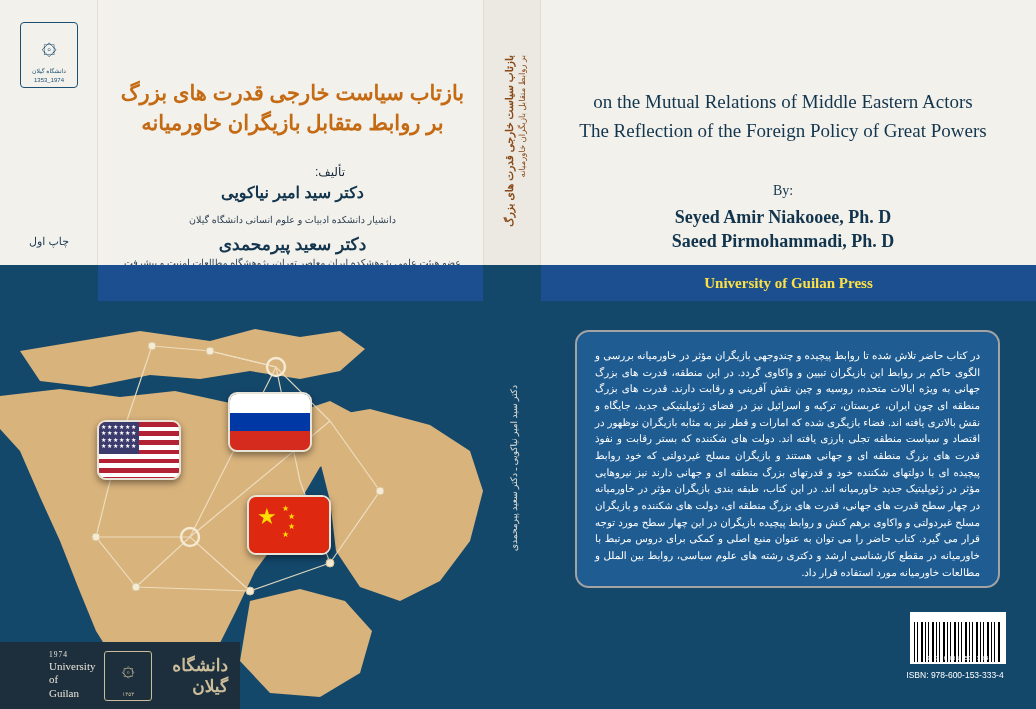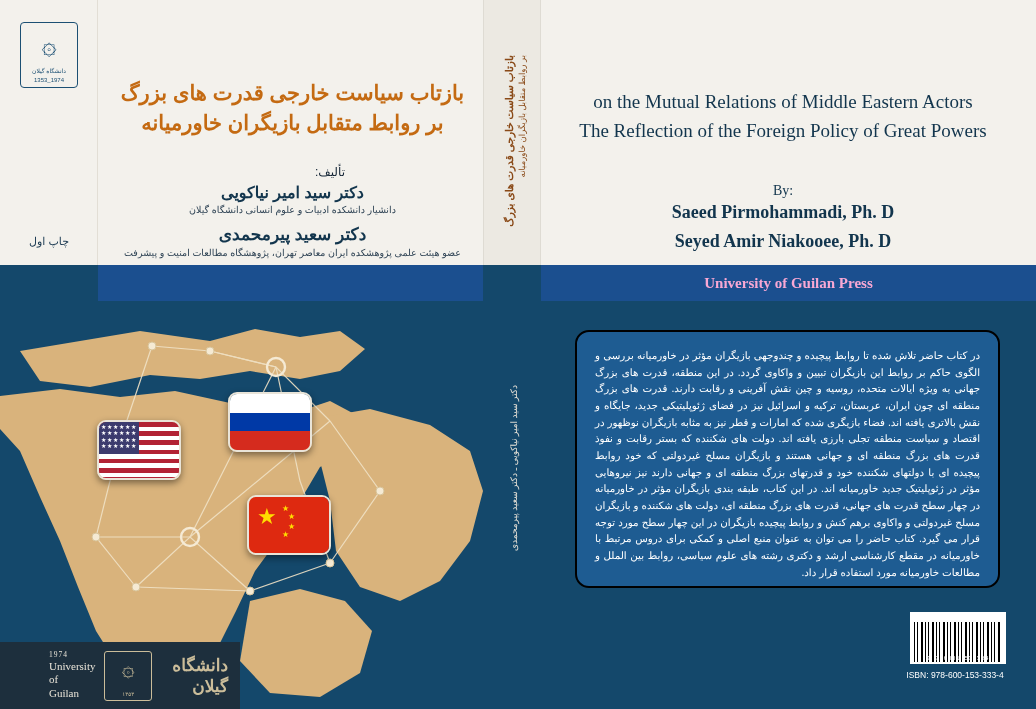--- a/index.html
+++ b/index.html
@@ -105,21 +105,21 @@
     line-height: 1.45; letter-spacing: .2px;
   }
   .fa-byline {
     margin-top: 26px;
     font-size: 12px; color: #123; direction: rtl;
     text-align: right; padding-right: 130px;
   }
   .fa-author-1 {
     margin-top: 4px; font-size: 16px; font-weight: bold; color: #12354d;
   }
-  .fa-affil-1 { font-size: 9.5px; color: #2a3f51; margin-top: 2px; }
+  .fa-affil-1 { font-size: 9.5px; color: #2a3f51; margin-top: 12px; }
   .fa-author-2 {
     margin-top: 9px; font-size: 17px; font-weight: bold; color: #12354d;
   }
   .fa-affil-2 { font-size: 9.5px; color: #2a3f51; margin-top: 2px; }
 
   
   .en-block {
     position: absolute; left: 548px; top: 88px;
     width: 470px; text-align: center;
   }
@@ -146,21 +146,21 @@
     background: #1b4f8f;
   }
   .pub-bar .seg-left {
     position: absolute; left: 0; top: 0; width: 385px; height: 36px;
     display: flex; align-items: center; justify-content: center;
     color: #ffffff; font-size: 13px; direction: rtl;
   }
   .pub-bar .seg-right {
     position: absolute; left: 443px; top: 0; width: 495px; height: 36px;
     display: flex; align-items: center; justify-content: center;
-    color: #f9a8d4; font-size: 15px; font-weight: bold;
+    color: #fde047; font-size: 15px; font-weight: bold;
     font-family: "Liberation Serif", serif;
   }
   .pub-bar .seg-mid {
     position: absolute; left: 385px; top: 0; width: 58px; height: 36px;
     background: #14486b;
   }
 
   
   .back-area {
     position: absolute; left: 0; top: 301px;
@@ -198,21 +198,21 @@
     position: absolute; left: 8px; top: 9px; color: #ffde00;
     font-size: 22px; line-height: 1; font-family: "DejaVu Sans", sans-serif;
   }
   .cn-s { position: absolute; color: #ffde00; font-size: 8px; line-height: 1; font-family: "DejaVu Sans", sans-serif; }
 
   
   .blurb {
     position: absolute; left: 575px; top: 330px;
     width: 425px; height: 258px;
     background: #1e5c92;
-    border: 2px solid #000000;
+    border: 2px solid #a3a3a3;
     border-radius: 14px;
     padding: 16px 18px;
     direction: rtl;
     color: #ffffff;
     font-size: 10.3px;
     line-height: 1.62;
     text-align: justify;
   }
 
   
@@ -300,22 +300,22 @@
   <div class="spine"></div>
   <div class="spine-lower"></div>
   <div class="spine-text spine-title">بازتاب سیاست خارجی قدرت های بزرگ</div>
   <div class="spine-text spine-title2">بر روابط متقابل بازیگران خاورمیانه</div>
   <div class="spine-text spine-authors">دکتر سید امیر نیاکویی ـ دکتر سعید پیرمحمدی</div>
 
   <div class="en-block">
     <div class="en-title">on the Mutual Relations of Middle Eastern Actors</div>
     <div class="en-title">The Reflection of the Foreign Policy of Great Powers</div>
     <div class="en-by">By:</div>
+    <div class="en-author">Seyed Amir Niakooee, Ph. D</div>
     <div class="en-author second">Saeed Pirmohammadi, Ph. D</div>
-    <div class="en-author">Seyed Amir Niakooee, Ph. D</div>
   </div>
 
   <div class="pub-bar">
     <div class="seg-mid"></div>
     <div class="seg-right">University of Guilan Press</div>
   </div>
 
   <div class="back-area">
     <svg class="map-wrap" viewBox="0 0 483 408">
 

